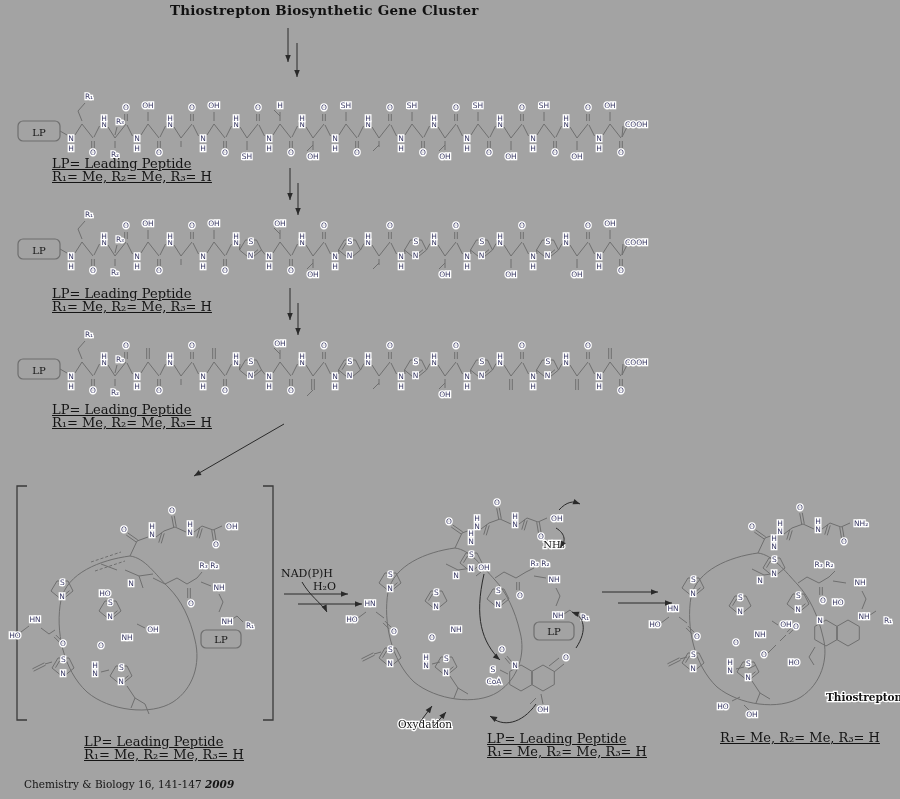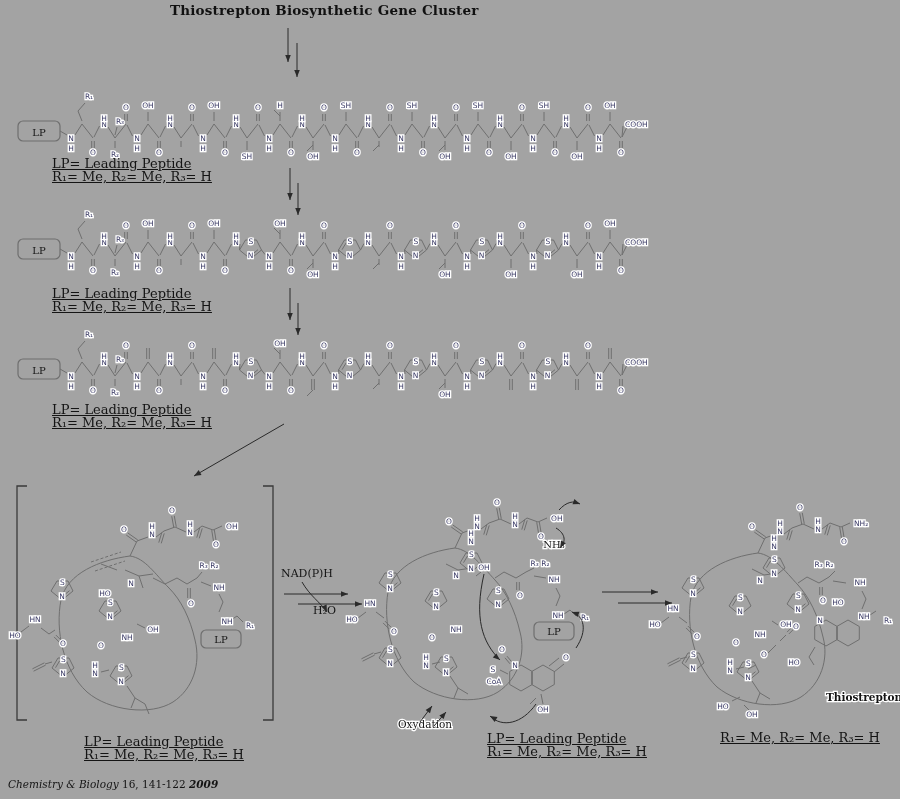--- a/index.html
+++ b/index.html
@@ -2,21 +2,21 @@
 <html><head>
 <meta charset="utf-8">
 <style>
   html,body{margin:0;padding:0;background:#fff;}
   .page{position:relative;width:900px;height:799px;background:#a3a3a3;overflow:hidden;
         font-family:"DejaVu Serif",serif;color:#111;}
   .title{position:absolute;left:170px;top:2px;font-size:13.5px;font-weight:bold;letter-spacing:.2px;}
   .cap{position:absolute;font-size:13px;line-height:12.5px;color:#141414;white-space:nowrap;text-decoration:underline;}
   .reagent{position:absolute;font-size:11px;color:#141414;white-space:nowrap;}
   .citation{position:absolute;left:8px;top:778px;font-size:10.5px;color:#141414;white-space:nowrap;}
-  .citation .j{font-style:italic;}
+  .citation .j{margin-left:16px;}
   .citation .y{font-weight:bold;font-style:italic;}
   svg.struct{position:absolute;overflow:visible;}
 </style>
 </head>
 <body>
 
 <div class="page">
 
   <div class="title">Thiostrepton Biosynthetic Gene Cluster</div>
 
@@ -669,21 +669,21 @@
       <text x="186" y="128" font-size="7.5" text-anchor="middle" fill="#3b3b66" font-family="&quot;DejaVu Sans&quot;,sans-serif" stroke="#fff" stroke-width="2.6" paint-order="stroke">O</text>
       <text x="222" y="146" font-size="7.5" text-anchor="middle" fill="#3b3b66" font-family="&quot;DejaVu Sans&quot;,sans-serif" stroke="#fff" stroke-width="2.6" paint-order="stroke">NH</text>
       <text x="245" y="150" font-size="7.5" text-anchor="middle" fill="#3b3b66" font-family="&quot;DejaVu Sans&quot;,sans-serif" stroke="#fff" stroke-width="2.6" paint-order="stroke">R₁</text>
     </svg>
   <div class="cap" style="left:84px;top:736px">
     <div>LP= Leading Peptide</div>
     <div>R₁= Me, R₂= Me, R₃= H</div>
   </div>
 
   <div class="reagent" style="left:281px;top:567px">NAD(P)H</div>
-  <div class="reagent" style="left:313px;top:604px">H₂O</div>
+  <div class="reagent" style="left:313px;top:580px">H₂O</div>
 
   <svg class="struct" id="macM" style="left:338px;top:470px" width="300" height="292" viewBox="0 0 300 292">
       <path d="M117,78 C88,82 56,95 50,122 C45,152 53,190 76,212 C98,230 138,236 160,222 C180,209 188,184 182,162 C177,140 168,122 157,110 C144,96 132,80 117,78 Z" fill="none" stroke="#6f6f6f" stroke-width="1"></path>
       <line x1="157" y1="108" x2="166" y2="102" stroke="#6f6f6f" stroke-width="1" stroke-dasharray="none"></line>
       <line x1="166" y1="102" x2="178" y2="108" stroke="#6f6f6f" stroke-width="1" stroke-dasharray="none"></line>
       <line x1="178" y1="108" x2="188" y2="102" stroke="#6f6f6f" stroke-width="1" stroke-dasharray="none"></line>
       <line x1="188" y1="102" x2="196" y2="98" stroke="#6f6f6f" stroke-width="1" stroke-dasharray="none"></line>
       <line x1="196" y1="106" x2="208" y2="108" stroke="#6f6f6f" stroke-width="1" stroke-dasharray="none"></line>
       <line x1="218" y1="118" x2="222" y2="126" stroke="#6f6f6f" stroke-width="1" stroke-dasharray="none"></line>
       <line x1="222" y1="126" x2="218" y2="136" stroke="#6f6f6f" stroke-width="1" stroke-dasharray="none"></line>
@@ -954,17 +954,17 @@
       <line x1="602" y1="592" x2="658" y2="592" stroke="#2a2a2a" stroke-width="1" stroke-dasharray="none"></line>
       <polygon points="658.0,592.0 651.0,594.8 651.0,589.2" fill="#2a2a2a"></polygon>
       <line x1="618" y1="603" x2="672" y2="603" stroke="#2a2a2a" stroke-width="1" stroke-dasharray="none"></line>
       <polygon points="672.0,603.0 665.0,605.8 665.0,600.2" fill="#2a2a2a"></polygon>
       <path d="M302,582 C310,596 320,602 327,612" fill="none" stroke="#2a2a2a" stroke-width="1"></path>
       <polygon points="327.0,612.0 321.5,606.8 326.6,604.5" fill="#2a2a2a"></polygon>
     </svg>
 
   <div class="citation">
     <span class="j">Chemistry &amp; Biology</span>
-    <span>16, 141-122</span>
+    <span>16, 141-147</span>
     <span class="y">2009</span>
   </div>
 
 </div>
 
 </body></html>

